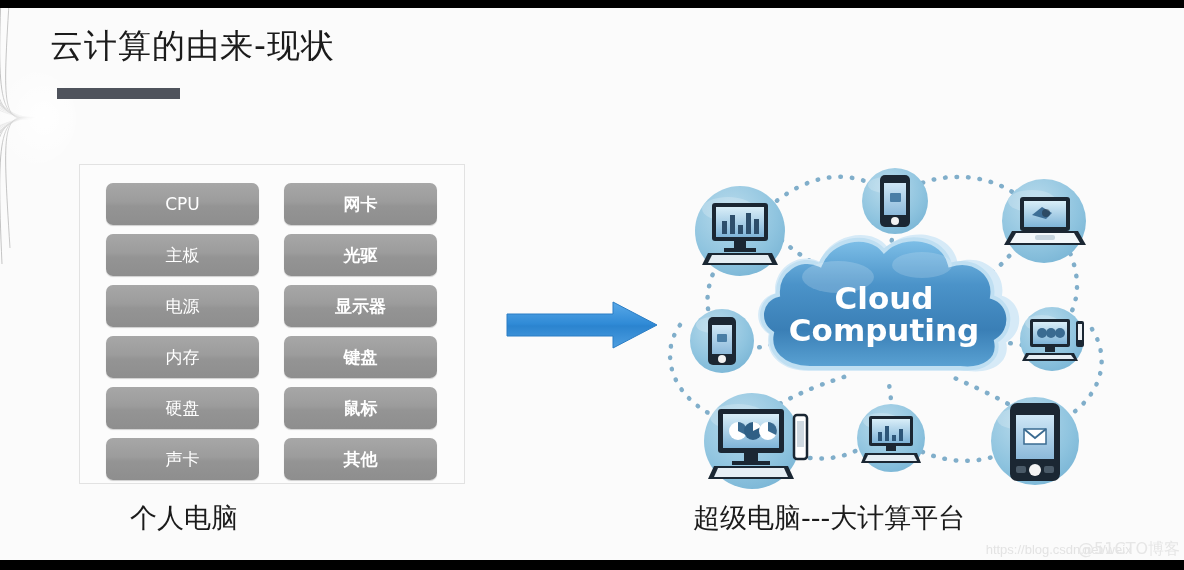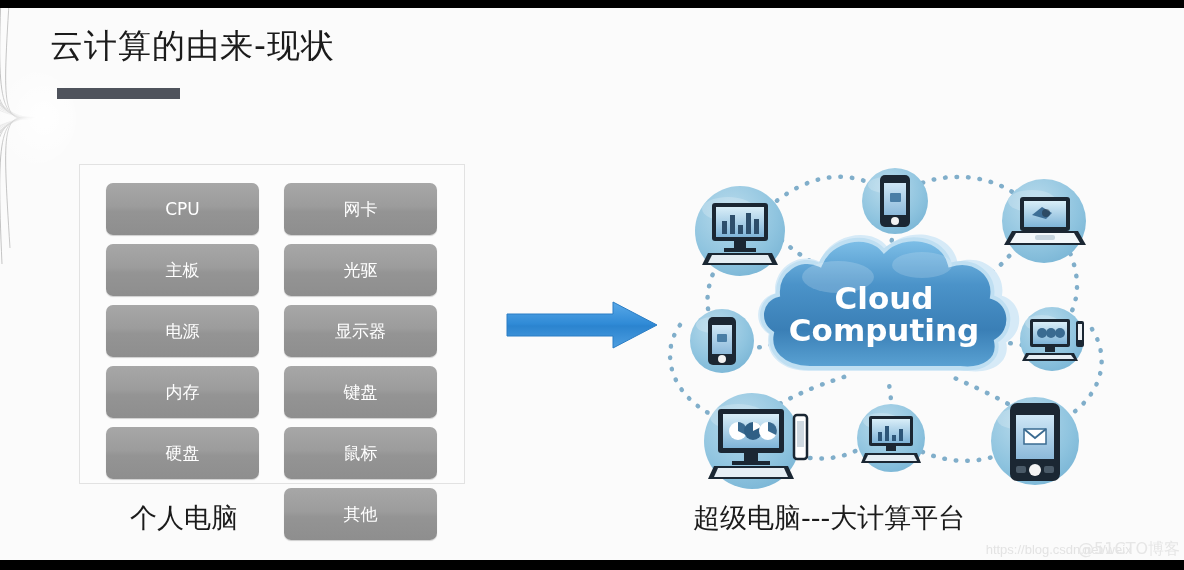--- a/index.html
+++ b/index.html
@@ -61,23 +61,23 @@
     background: #fcfcfc;
     border: 1px solid #e2e2e2;
     box-sizing: border-box;
   }
   .parts-col {
     position: absolute;
     top: 18px;
     width: 153px;
   }
   #parts-col-left  { left: 26px; }
-  #parts-col-right { left: 204px; }
+  #parts-col-right { left: 204px; font-weight: bold; }
   .part-pill {
-    height: 52px;
+    height: 42px;
     margin-bottom: 9px;
     border-radius: 7px;
     background: linear-gradient(to bottom, #a7a7a7 0%, #9c9c9c 45%, #949494 55%, #8e8e8e 100%);
     box-shadow: 0 1px 1px rgba(0,0,0,0.18);
     color: #ffffff;
     font-size: 17px;
     display: flex;
     align-items: center;
     justify-content: center;
     font-family: "DejaVu Sans", "Liberation Sans", sans-serif;
@@ -175,20 +175,21 @@
   <div id="title">云计算的由来-现状</div>
   <div id="title-underline"></div>
 
   <div id="parts-panel">
     <div class="parts-col" id="parts-col-left">
       <div class="part-pill">CPU</div>
       <div class="part-pill">主板</div>
       <div class="part-pill">电源</div>
       <div class="part-pill">内存</div>
       <div class="part-pill">硬盘</div>
+      <div class="part-pill">声卡</div>
     </div>
     <div class="parts-col" id="parts-col-right">
       <div class="part-pill">网卡</div>
       <div class="part-pill">光驱</div>
       <div class="part-pill">显示器</div>
       <div class="part-pill">键盘</div>
       <div class="part-pill">鼠标</div>
       <div class="part-pill">其他</div>
     </div>
   </div>

